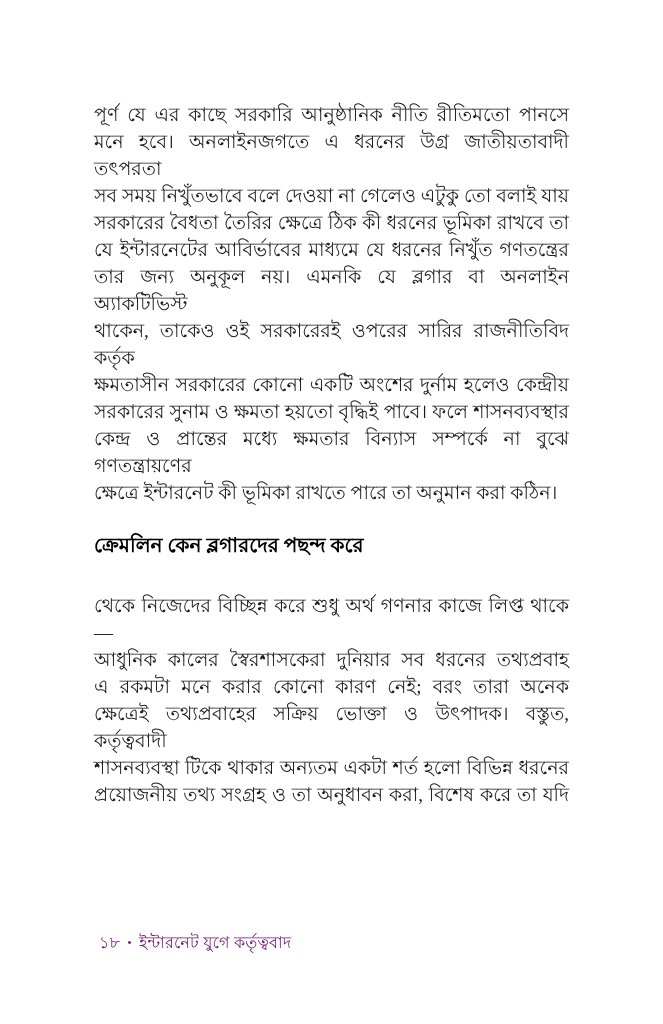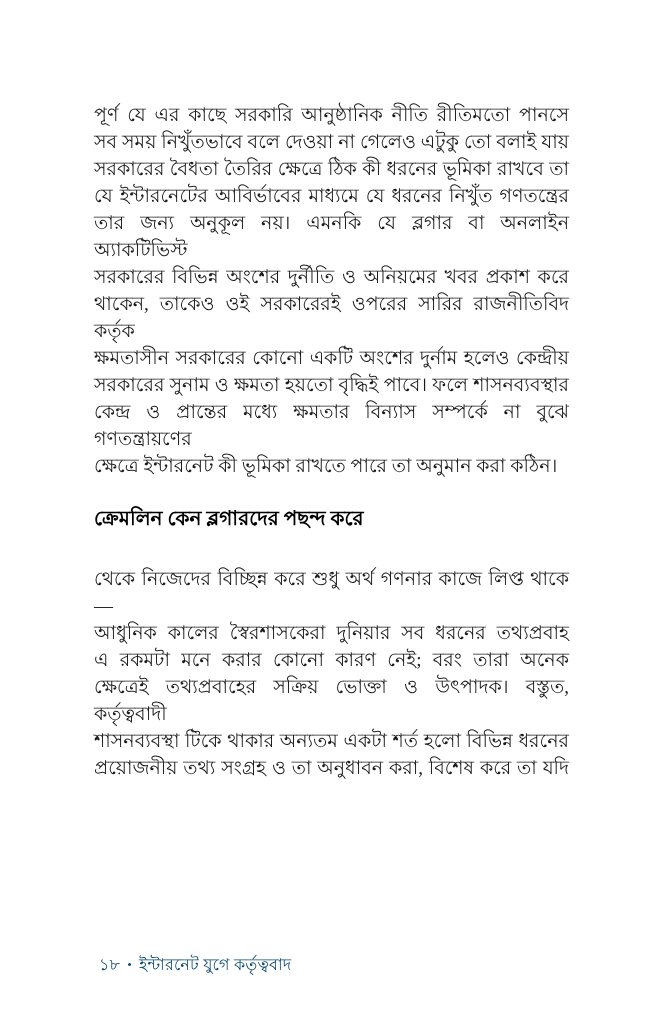--- a/index.html
+++ b/index.html
@@ -41,46 +41,46 @@
     padding: 0;
     font-size: 20px;
     line-height: 30px;
     font-weight: bold;
     color: #000000;
     text-align: left;
   }
   .footer {
     position: absolute;
     left: 99px;
-    top: 953px;
+    top: 931px;
     font-size: 16px;
     line-height: 24px;
-    color: #0c4a6e;
+    color: #701a75;
     letter-spacing: 0.2px;
   }
   .footer .sep {
     display: inline-block;
     margin: 0 7px;
     font-size: 13px;
     vertical-align: 1px;
   }
 </style>
 </head>
 <body>
 
 <div class="page">
   <div class="text-block">
 
     <div class="paragraph">
         <div class="line">পূর্ণ যে এর কাছে সরকারি আনুষ্ঠানিক নীতি রীতিমতো পানসে</div>
+        <div class="line">মনে হবে। অনলাইনজগতে এ ধরনের উগ্র জাতীয়তাবাদী তৎপরতা</div>
         <div class="line">সব সময় নিখুঁতভাবে বলে দেওয়া না গেলেও এটুকু তো বলাই যায়</div>
         <div class="line">সরকারের বৈধতা তৈরির ক্ষেত্রে ঠিক কী ধরনের ভূমিকা রাখবে তা</div>
         <div class="line">যে ইন্টারনেটের আবির্ভাবের মাধ্যমে যে ধরনের নিখুঁত গণতন্ত্রের</div>
         <div class="line">তার জন্য অনুকূল নয়। এমনকি যে ব্লগার বা অনলাইন অ্যাকটিভিস্ট</div>
-        <div class="line">সরকারের বিভিন্ন অংশের দুর্নীতি ও অনিয়মের খবর প্রকাশ করে</div>
         <div class="line">থাকেন, তাকেও ওই সরকারেরই ওপরের সারির রাজনীতিবিদ কর্তৃক</div>
         <div class="line">ক্ষমতাসীন সরকারের কোনো একটি অংশের দুর্নাম হলেও কেন্দ্রীয়</div>
         <div class="line">সরকারের সুনাম ও ক্ষমতা হয়তো বৃদ্ধিই পাবে। ফলে শাসনব্যবস্থার</div>
         <div class="line">কেন্দ্র ও প্রান্তের মধ্যে ক্ষমতার বিন্যাস সম্পর্কে না বুঝে গণতন্ত্রায়ণের</div>
         <div class="line last">ক্ষেত্রে ইন্টারনেট কী ভূমিকা রাখতে পারে তা অনুমান করা কঠিন।</div>
       </div>
 
     <h2 class="section-heading">ক্রেমলিন কেন ব্লগারদের পছন্দ করে</h2>
 
     <div class="paragraph">

